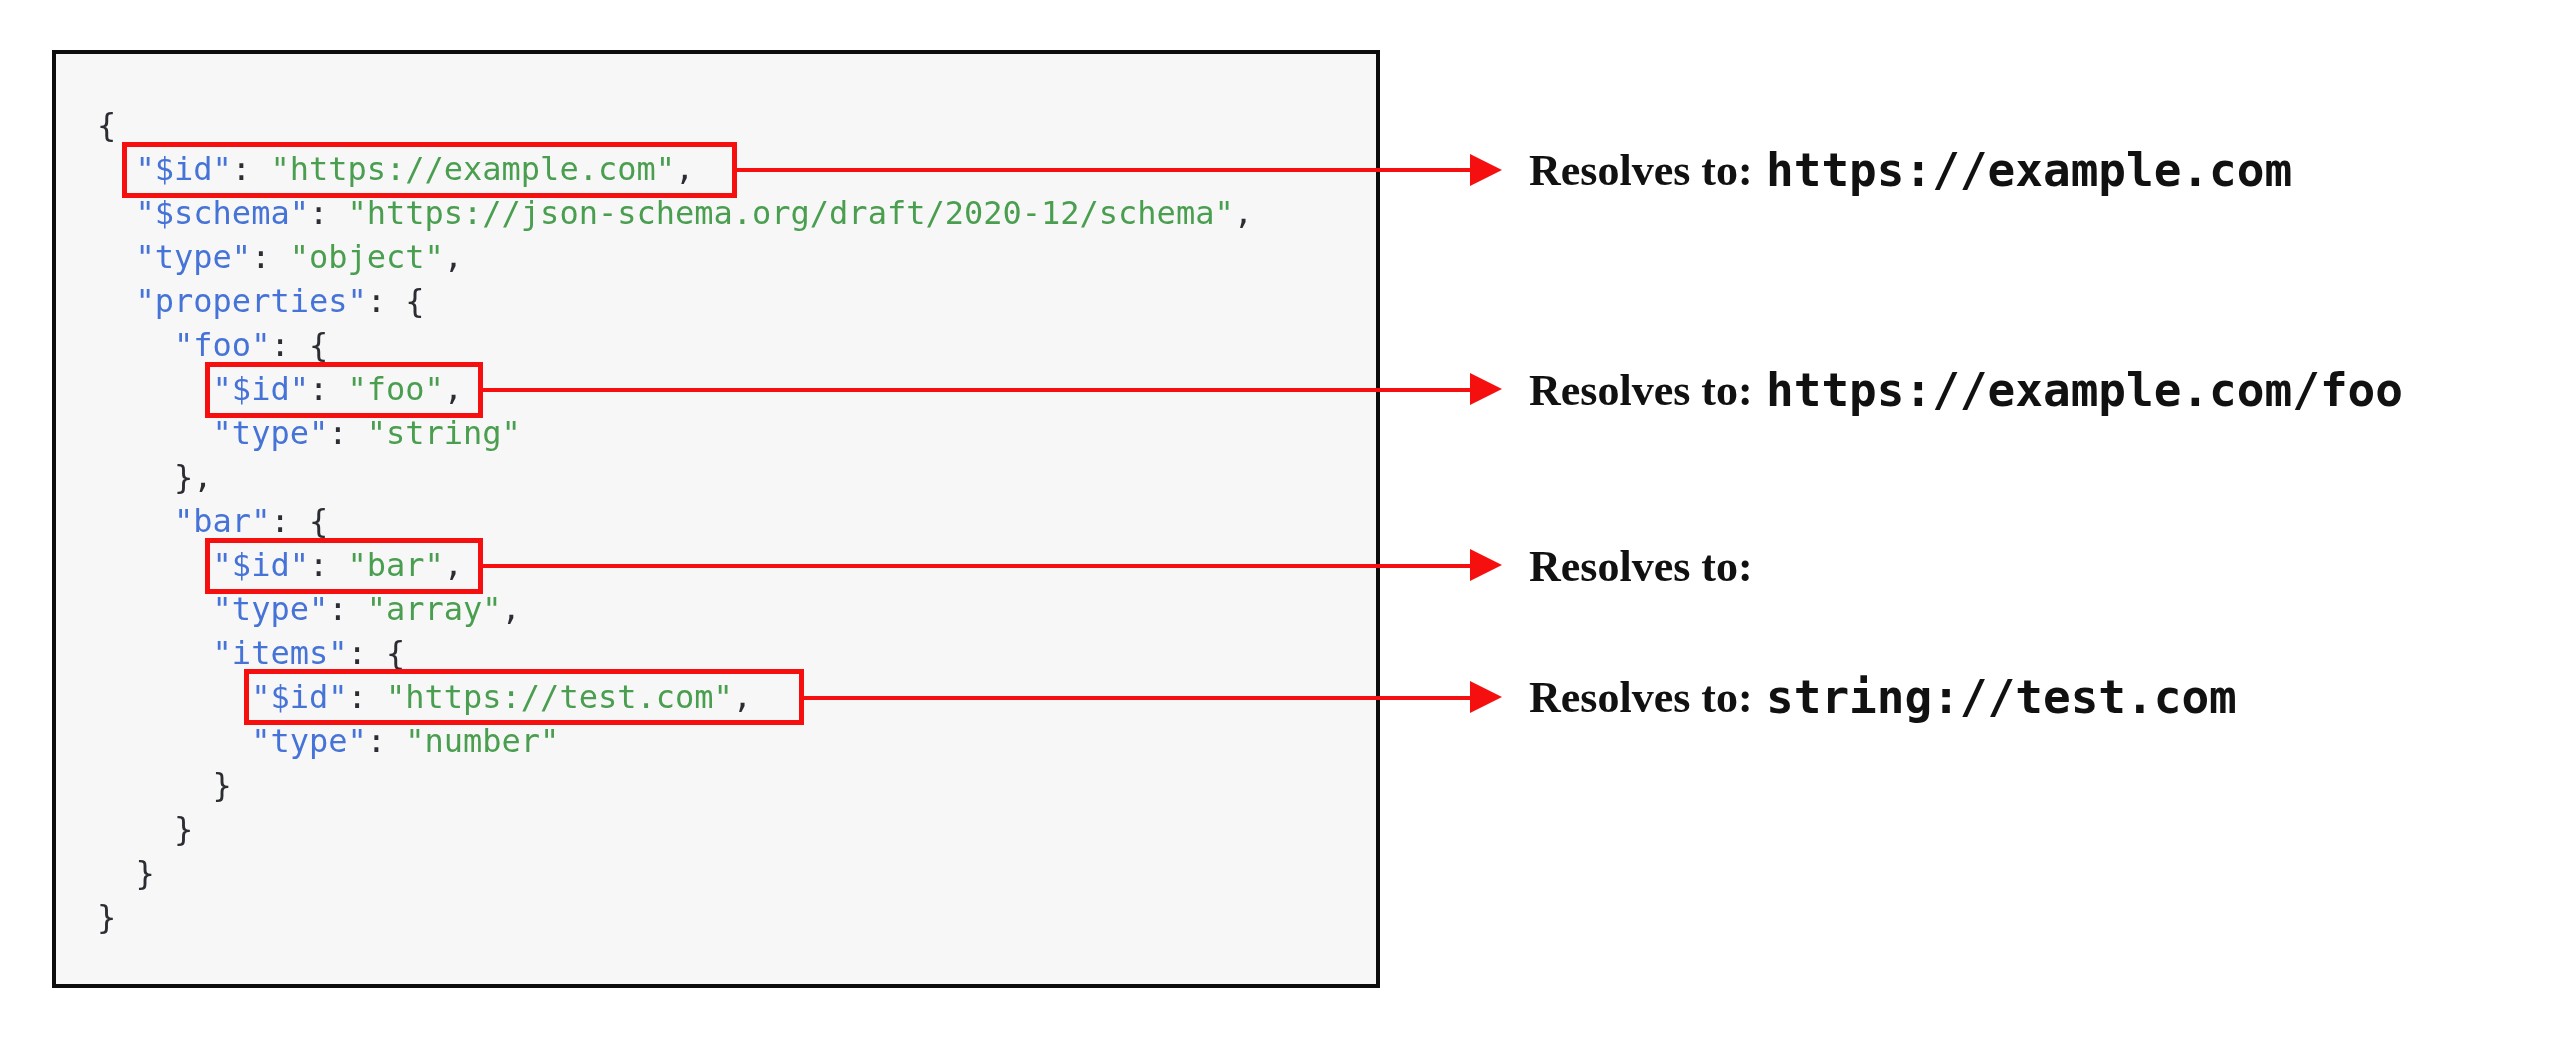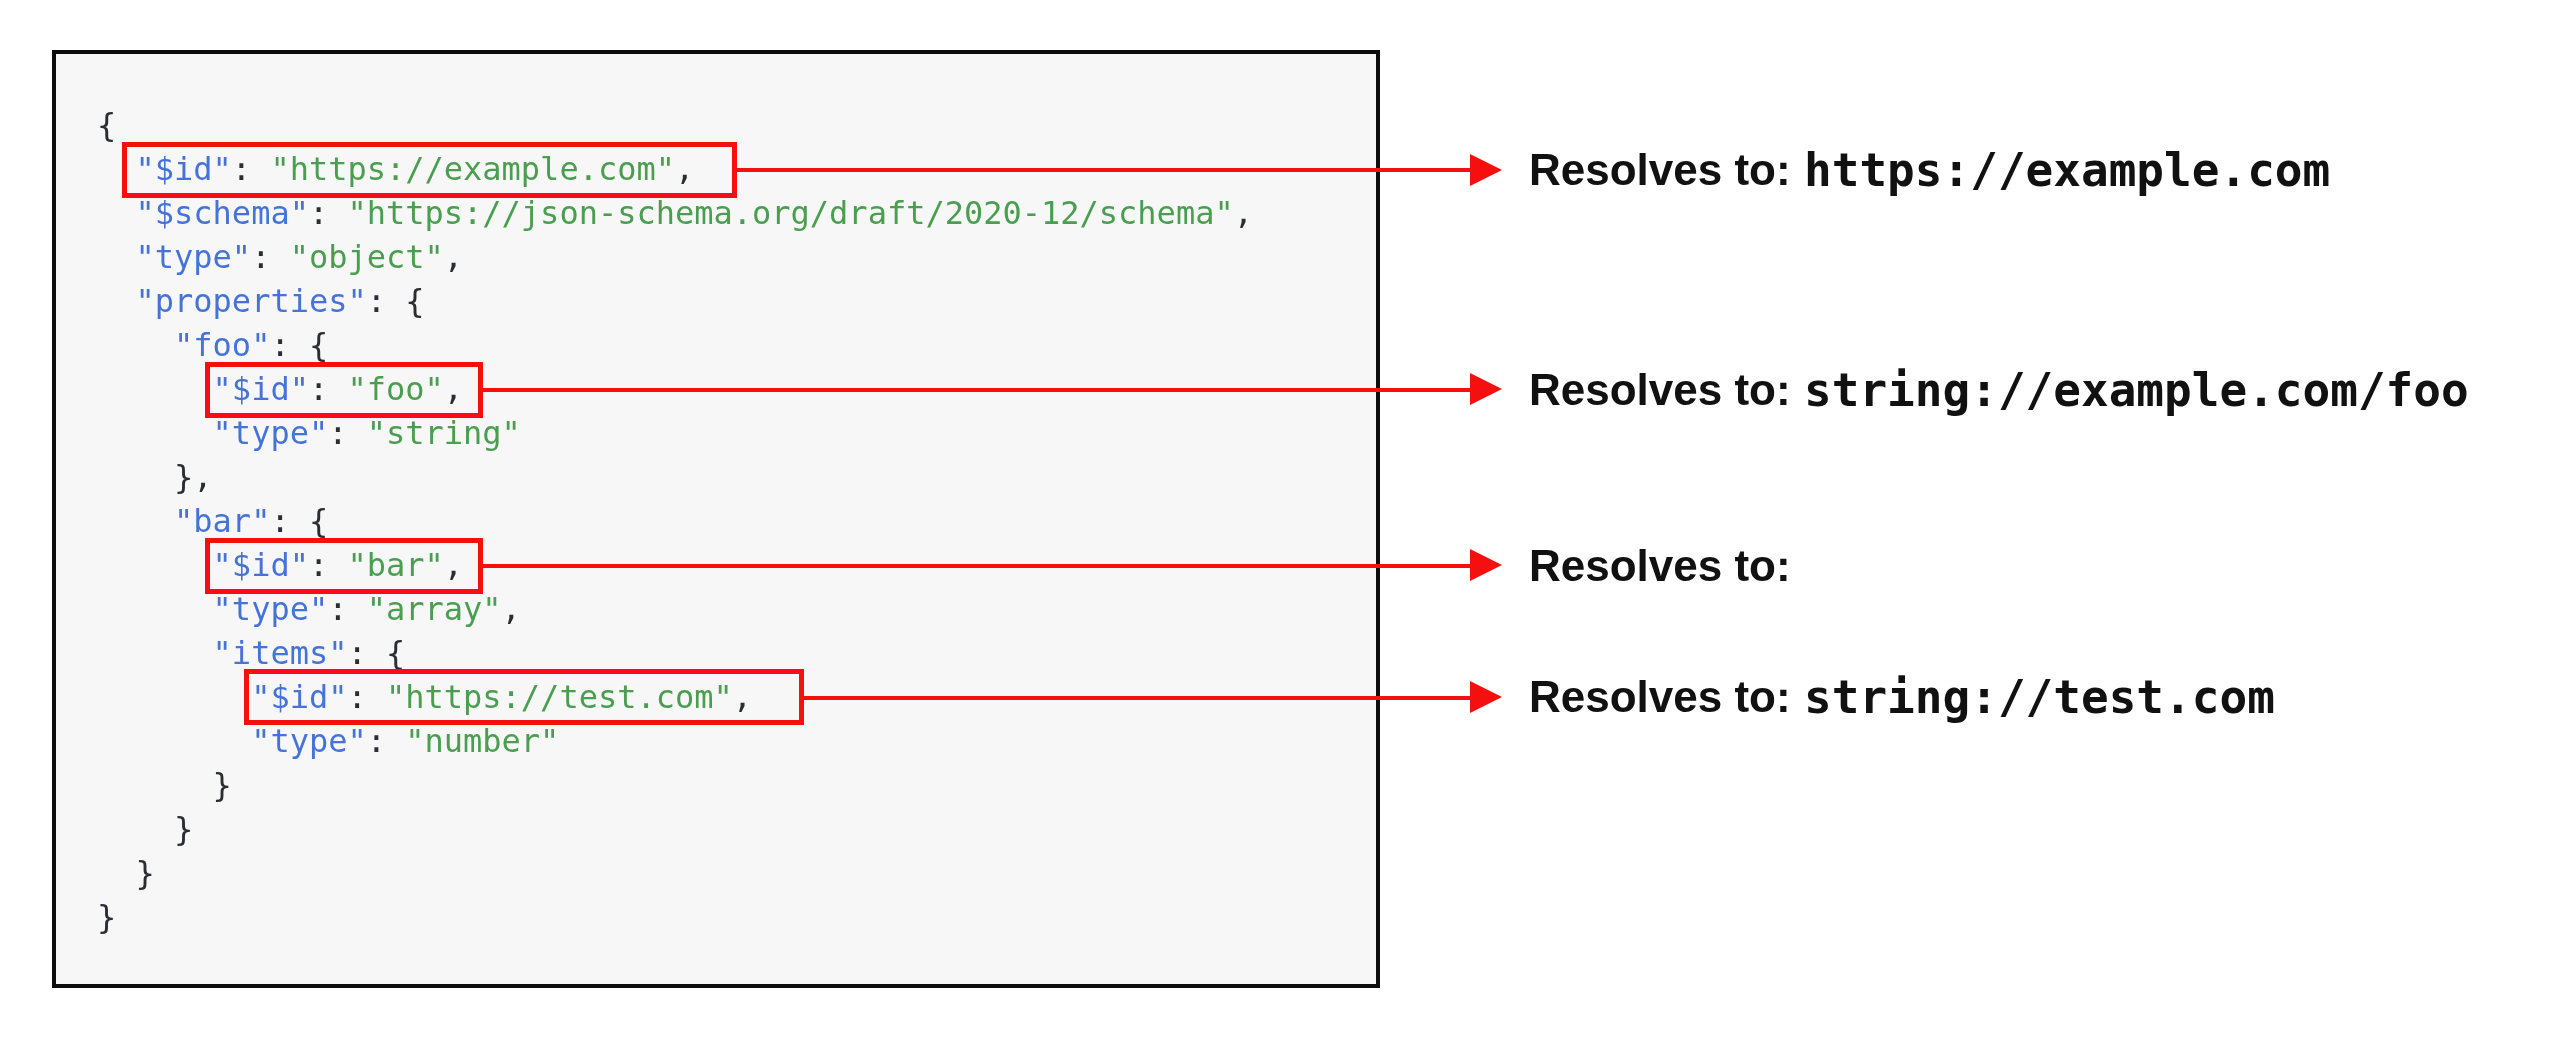--- a/index.html
+++ b/index.html
@@ -15,21 +15,21 @@
            padding:49px 0 0 41px;}
   .codeline{height:44px;line-height:44px;white-space:pre;
             font-family:"DejaVu Sans Mono","Liberation Mono",monospace;font-size:32px;}
   .tok-k{color:var(--key);} .tok-s{color:var(--str);} .tok-p{color:var(--punct);}
   .hlbox{position:absolute;box-sizing:border-box;border:5.5px solid var(--red);height:56px;z-index:5;}
   .arrowline{position:absolute;height:4.3px;background:var(--red);z-index:6;}
   .arrowhead{position:absolute;width:0;height:0;border-top:16.5px solid transparent;
              border-bottom:16.5px solid transparent;border-left:32px solid var(--red);z-index:6;}
   .annotation{position:absolute;transform:translateY(-50%);display:flex;align-items:center;
               white-space:nowrap;z-index:4;}
-  .ann-label{font-family:Liberation Sans, sans-serif;font-weight:700;font-size:44px;
+  .ann-label{font-family:Liberation Serif, serif;font-weight:700;font-size:44px;
              color:var(--ann);margin-right:13.4px;}
   .ann-value{font-family:"DejaVu Sans Mono","Liberation Mono",monospace;font-size:46px;
              color:var(--ann);font-weight:bold;}
 </style>
 </head>
 <body>
 
 <div id="canvas">
   <div class="codebox">
     <div id="codelines">
@@ -68,21 +68,21 @@
       <div class="arrowline" style="left: 804px; top: 696px; width: 669px;"></div>
       <div class="arrowhead" style="left: 1470px; top: 681px;"></div>
     </div>
   <div id="annotations">
       <div class="annotation" style="left: 1529px; top: 170px;">
         <span class="ann-label">Resolves to:</span>
         <span class="ann-value">https://example.com</span>
       </div>
       <div class="annotation" style="left: 1529px; top: 390px;">
         <span class="ann-label">Resolves to:</span>
-        <span class="ann-value">string://example.com/foo</span>
+        <span class="ann-value">https://example.com/foo</span>
       </div>
       <div class="annotation" style="left: 1529px; top: 566px;">
         <span class="ann-label">Resolves to:</span>
       </div>
       <div class="annotation" style="left: 1529px; top: 697px;">
         <span class="ann-label">Resolves to:</span>
         <span class="ann-value">string://test.com</span>
       </div>
     </div>
 </div>

